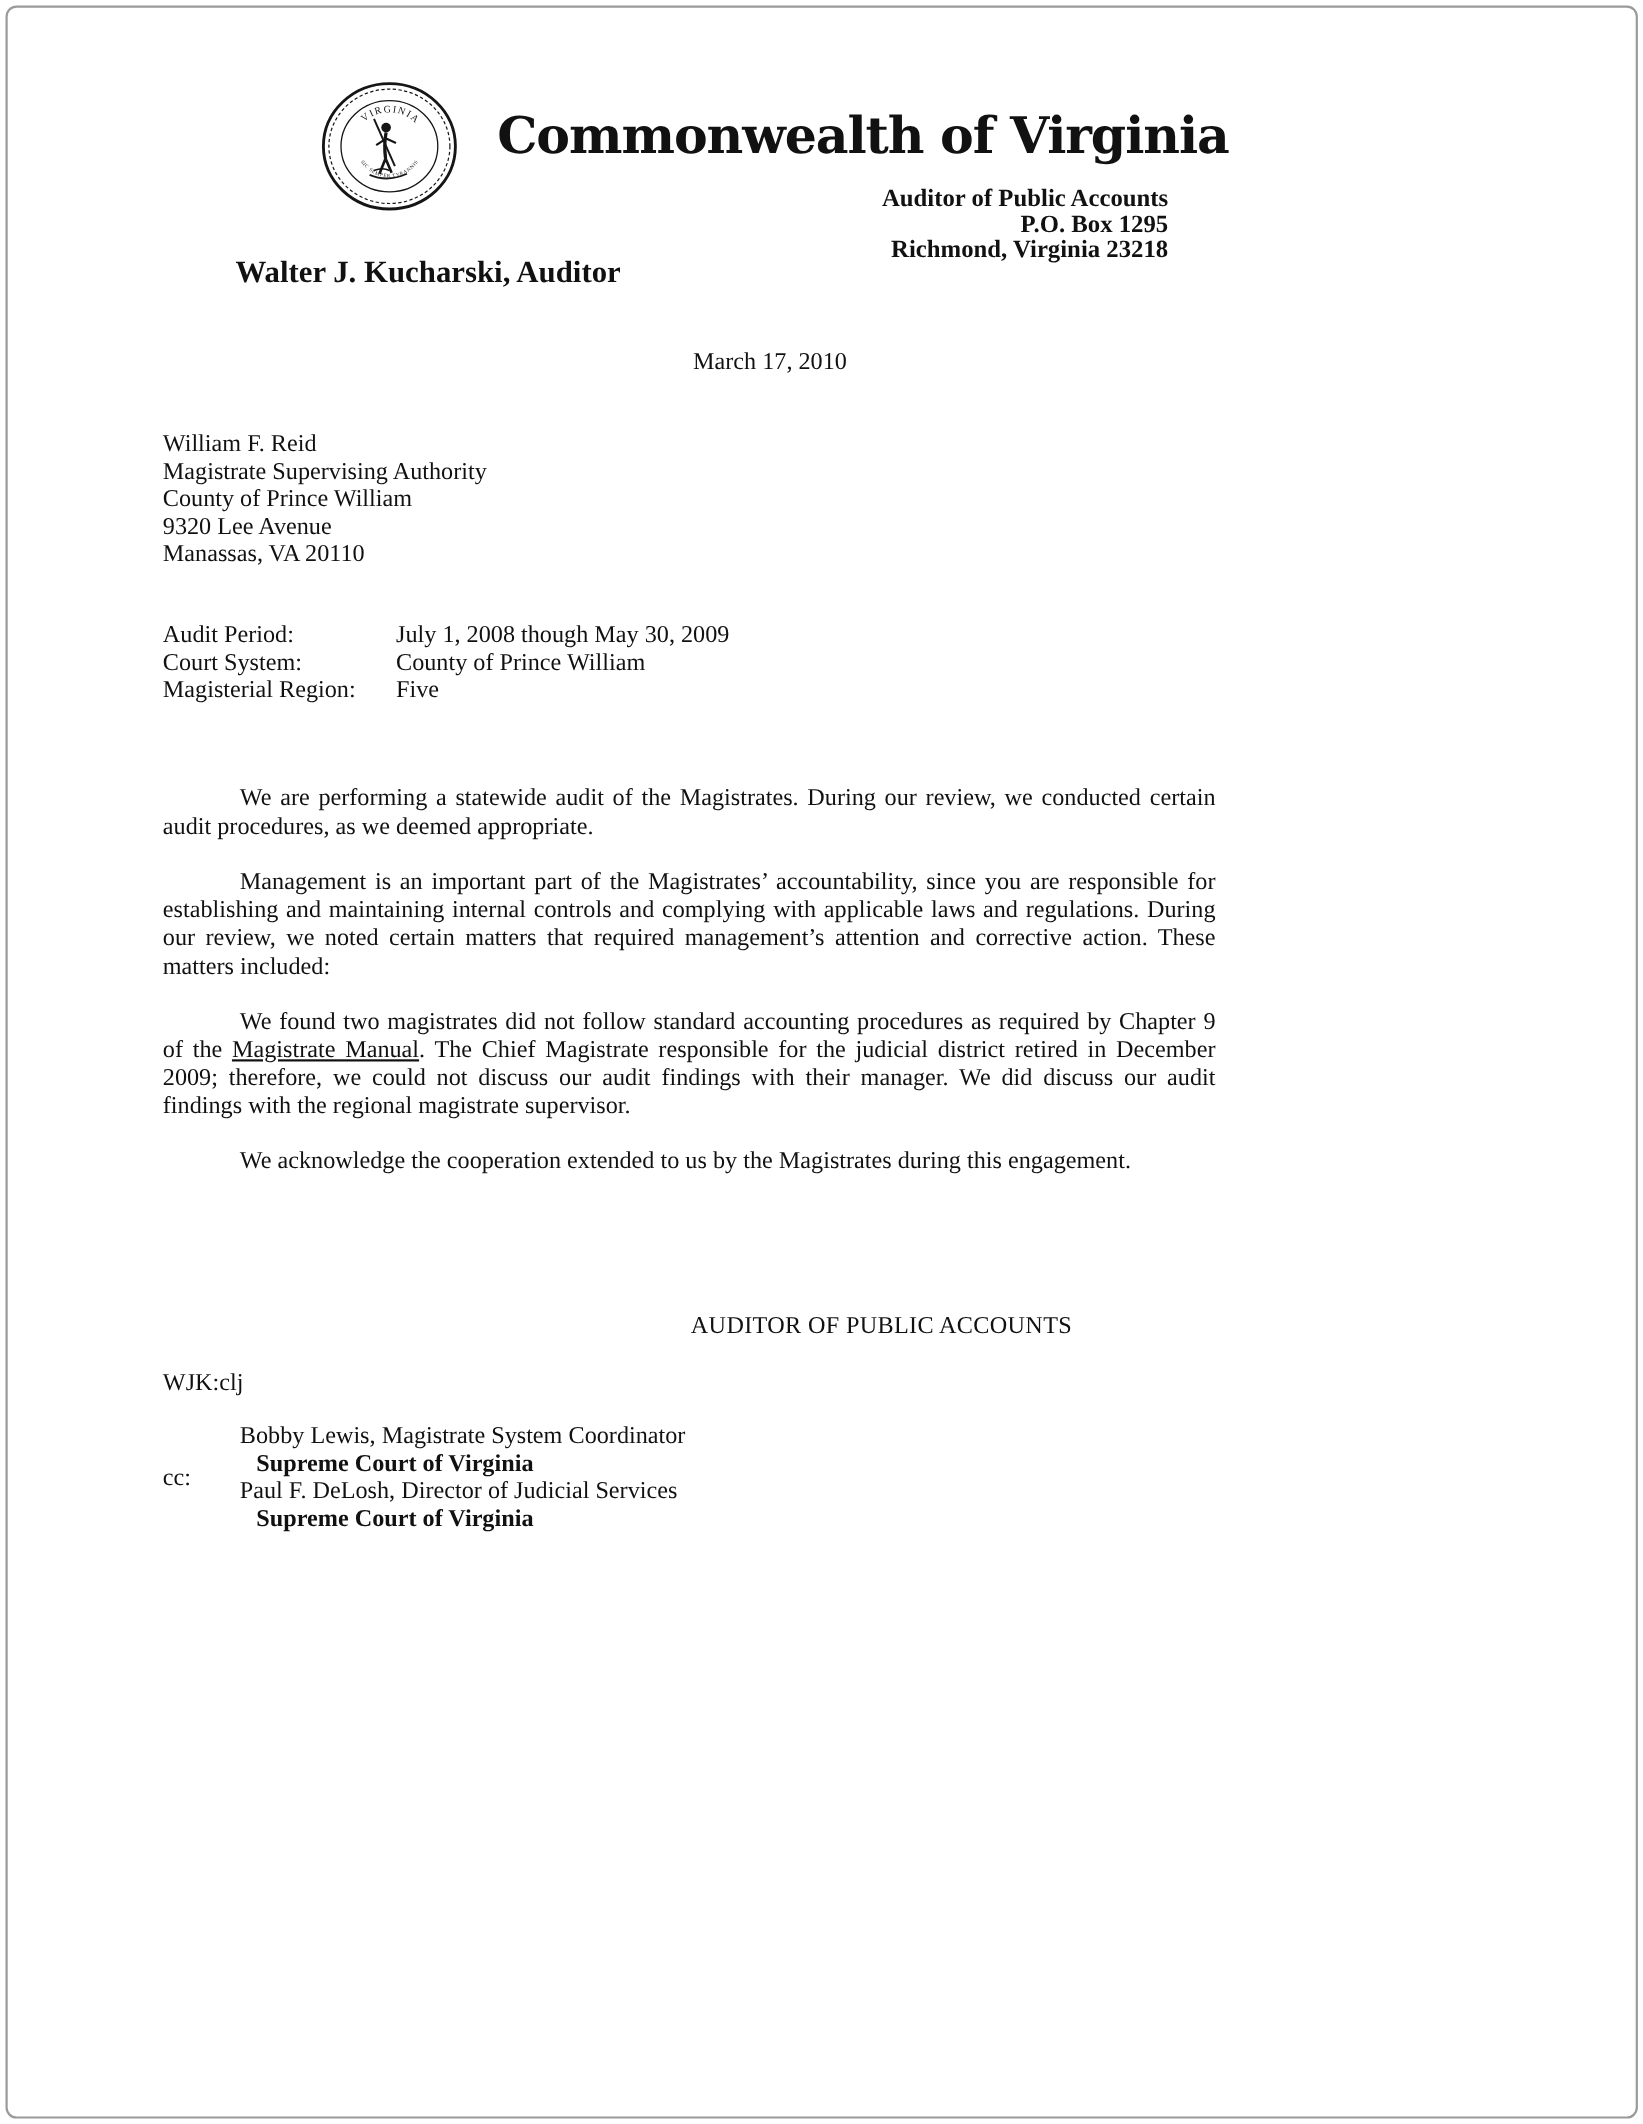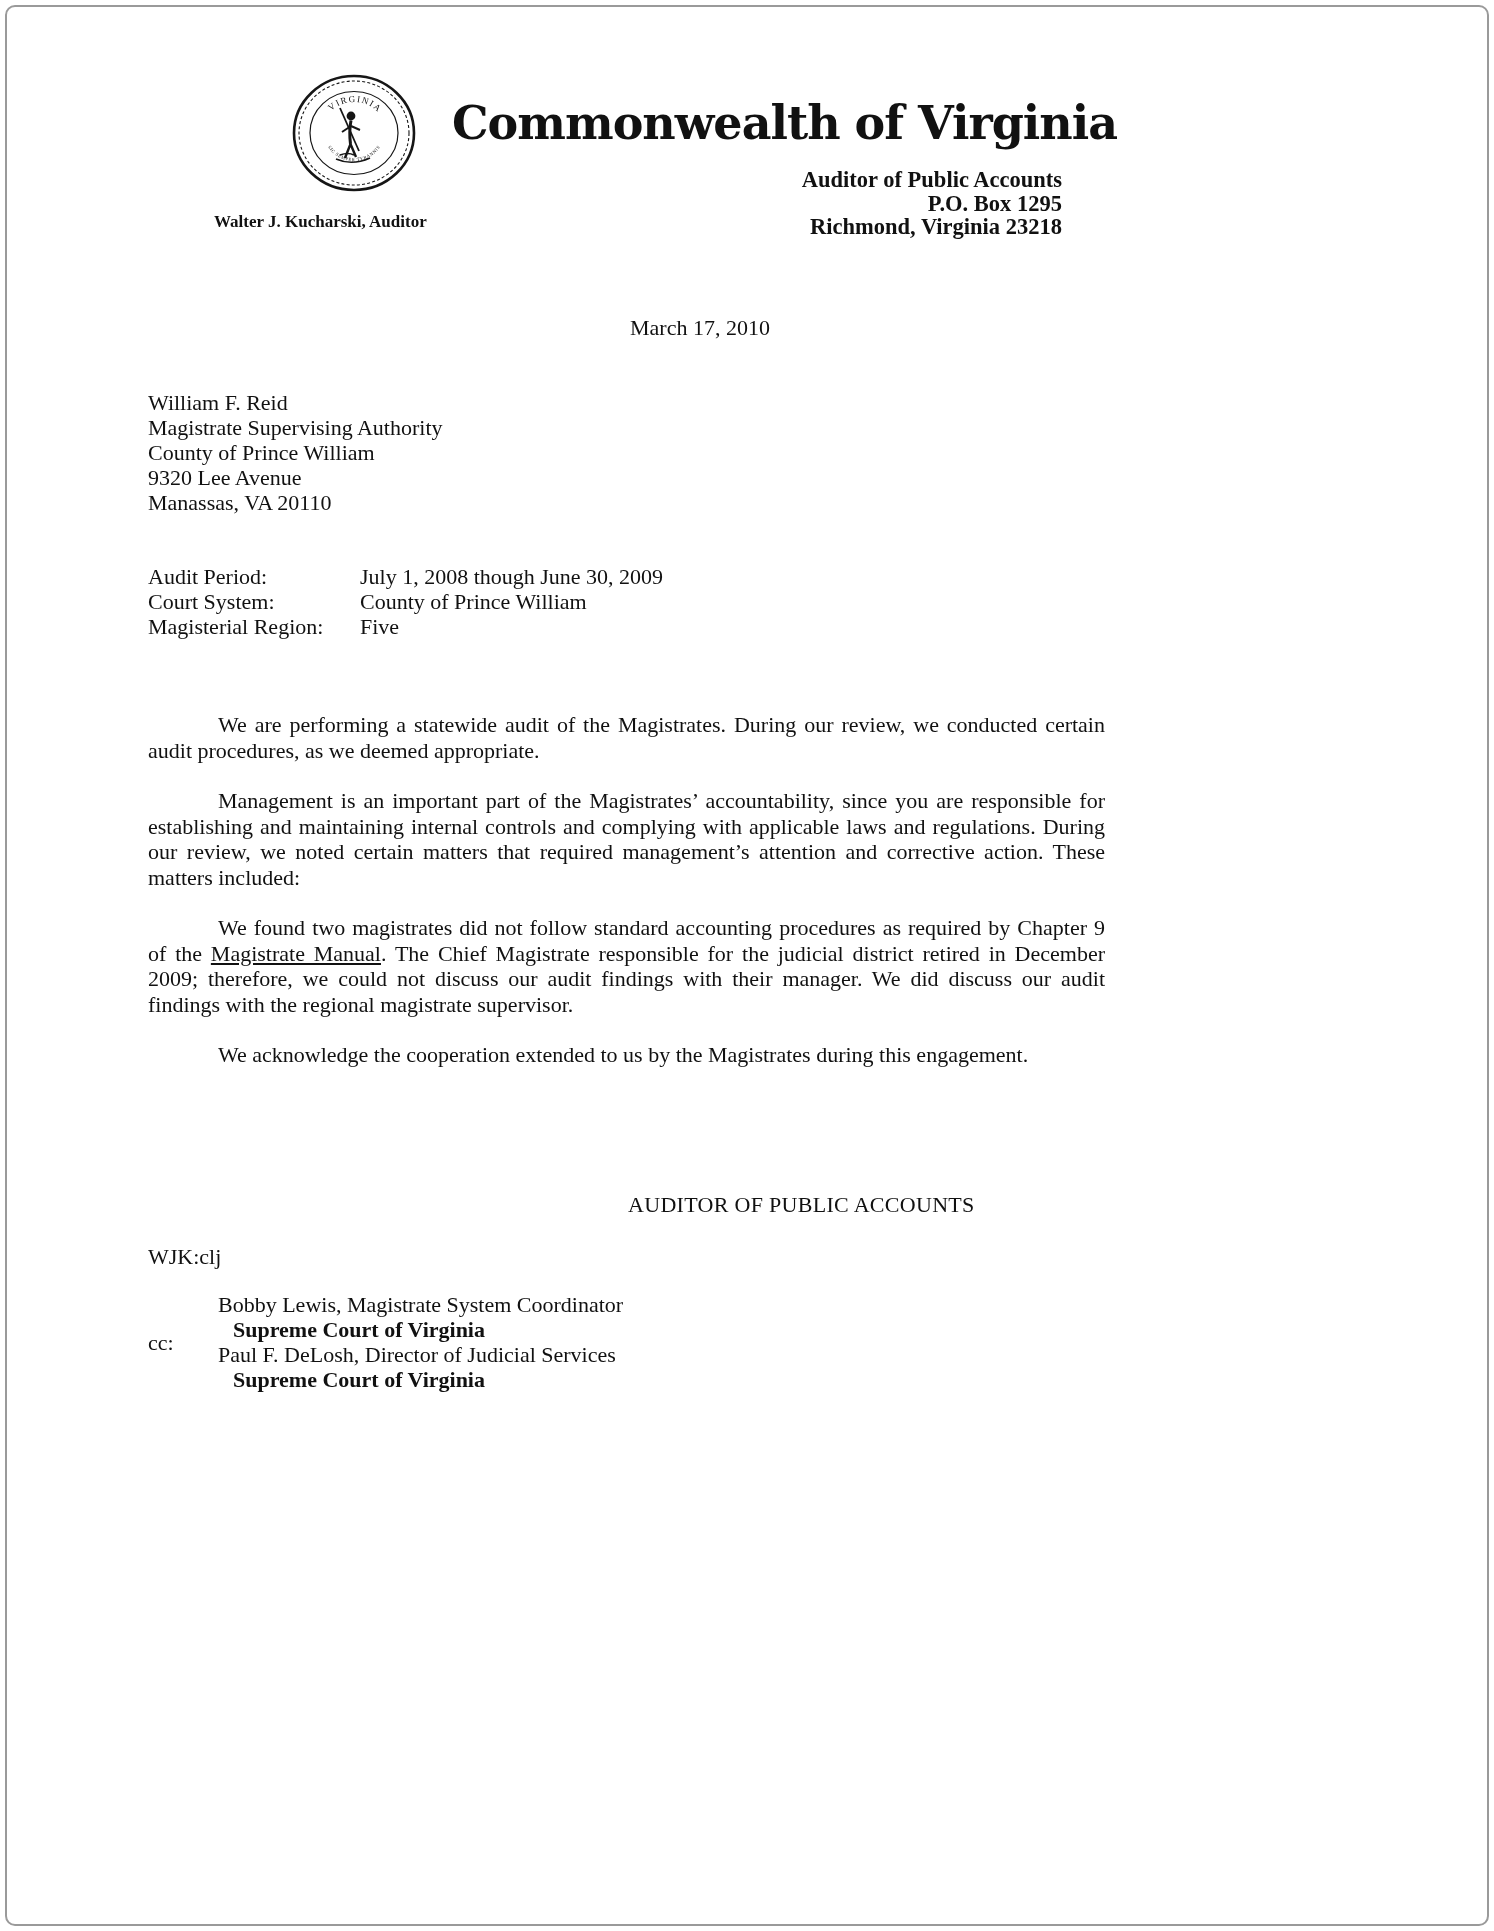--- a/index.html
+++ b/index.html
@@ -44,23 +44,23 @@
   }
   .office-block {
     margin-top: 18px;
     font-weight: 700;
     font-size: 22.5px;
     line-height: 23.5px;
   }
   .auditor-name {
     position: absolute;
     left: 214px;
-    top: 212px;
+    top: 232px;
     font-weight: 700;
-    font-size: 17px;
+    font-size: 28px;
     white-space: nowrap;
   }
 
   .date-line {
     position: absolute;
     left: 630px;
     top: 315px;
   }
 
   .recipient {
@@ -163,21 +163,21 @@
     <div>William F. Reid</div>
     <div>Magistrate Supervising Authority</div>
     <div>County of Prince William</div>
     <div>9320 Lee Avenue</div>
     <div>Manassas, VA 20110</div>
   </div>
 
   <div class="audit-table">
     <div class="audit-row">
       <span class="audit-label">Audit Period:</span>
-      <span class="audit-value">July 1, 2008 though June 30, 2009</span>
+      <span class="audit-value">July 1, 2008 though May 30, 2009</span>
     </div>
     <div class="audit-row">
       <span class="audit-label">Court System:</span>
       <span class="audit-value">County of Prince William</span>
     </div>
     <div class="audit-row">
       <span class="audit-label">Magisterial Region:</span>
       <span class="audit-value">Five</span>
     </div>
   </div>

